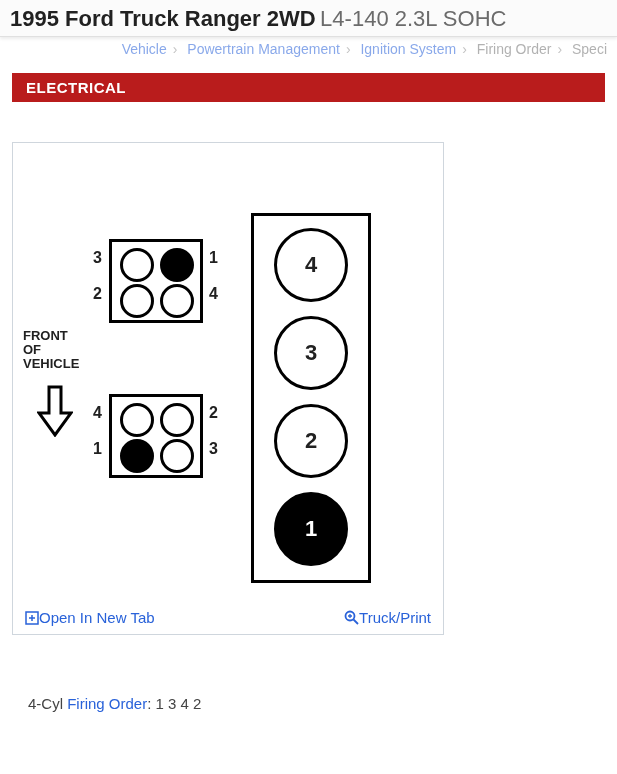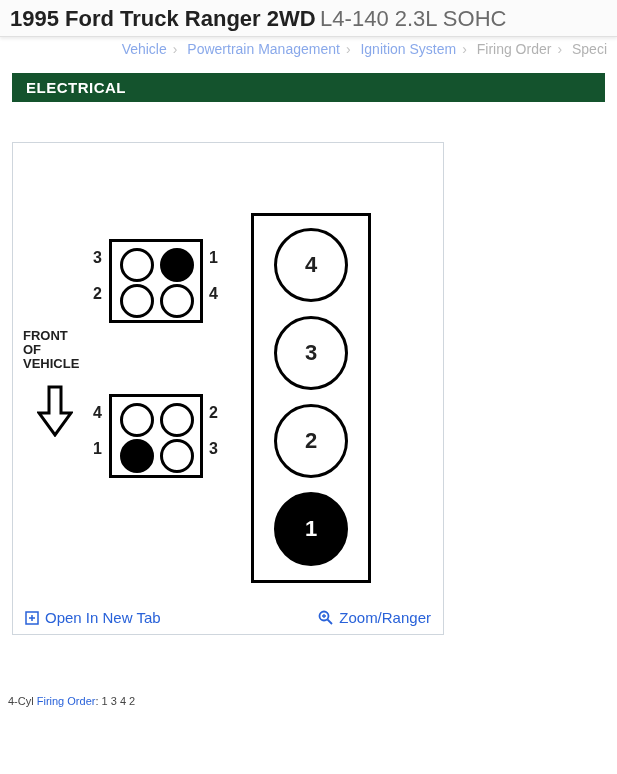--- a/index.html
+++ b/index.html
@@ -42,21 +42,21 @@
   color: #888;
   margin: 0 6px;
   opacity: 0.5;
 }
 .breadcrumb .crumb-plain {
   color: #666;
   opacity: 0.5;
 }
 .section-bar {
   margin: 10px 12px 0 12px;
-  background: #14532d;
+  background: #b91c1c;
   color: #fff;
   font-weight: 700;
   letter-spacing: 0.5px;
   padding: 6px 14px;
   font-size: 15px;
 }
 .diagram-card {
   margin: 40px 12px 0 12px;
   border: 1px solid #cfd6dd;
   width: 432px;
@@ -71,21 +71,20 @@
   justify-content: space-between;
   align-items: center;
   padding: 6px 12px 8px 12px;
   background: #fff;
 }
 .diagram-footer .link {
   color: #2962d9;
   font-size: 15px;
   display: inline-flex;
   align-items: center;
-  gap: 6px;
 }
 .diagram-footer .zoom-icon, .diagram-footer .open-icon {
   display: inline-flex;
 }
 
 .front-label {
   position: absolute;
   left: 10px;
   top: 186px;
   width: 66px;
@@ -136,22 +135,22 @@
   border-radius: 50%;
   background: #fff;
   display: flex;
   align-items: center;
   justify-content: center;
   font-weight: 700;
   font-size: 22px;
 }
 .big-circ.filled { background: #000; color: #fff; }
 .bottom-text {
-  margin: 60px 12px 0 8px;
-  font-size: 11px;
+  margin: 60px 12px 0 28px;
+  font-size: 15px;
   color: #444;
 }
 .bottom-text .link-blue { color: #2962d9; }
 </style>
 </head>
 <body>
 
 <div class="title-bar">
   <span class="main-title">1995 Ford Truck Ranger 2WD</span>
   <span class="sub-title"> <span>L4-140 2.3L SOHC</span></span>
@@ -232,20 +231,20 @@
       <span>Open In New Tab</span>
     </span>
     <span class="link">
       <span class="zoom-icon">
         <svg width="15" height="15" viewBox="0 0 15 15">
             <circle cx="6" cy="6" r="4.5" fill="none" stroke="#2962d9" stroke-width="1.8"></circle>
             <line x1="9.5" y1="9.5" x2="14" y2="14" stroke="#2962d9" stroke-width="1.8"></line>
             <path d="M4 6 L8 6 M6 4 L6 8" stroke="#2962d9" stroke-width="1.3"></path>
           </svg>
       </span>
-      <span>Zoom/Ranger</span>
+      <span>Truck/Print</span>
     </span>
   </div>
 </div>
 
 <div class="bottom-text">
   <span>4-Cyl </span><span class="link-blue">Firing Order</span><span>: 1 3 4 2</span>
 </div>
 
 </body></html>

